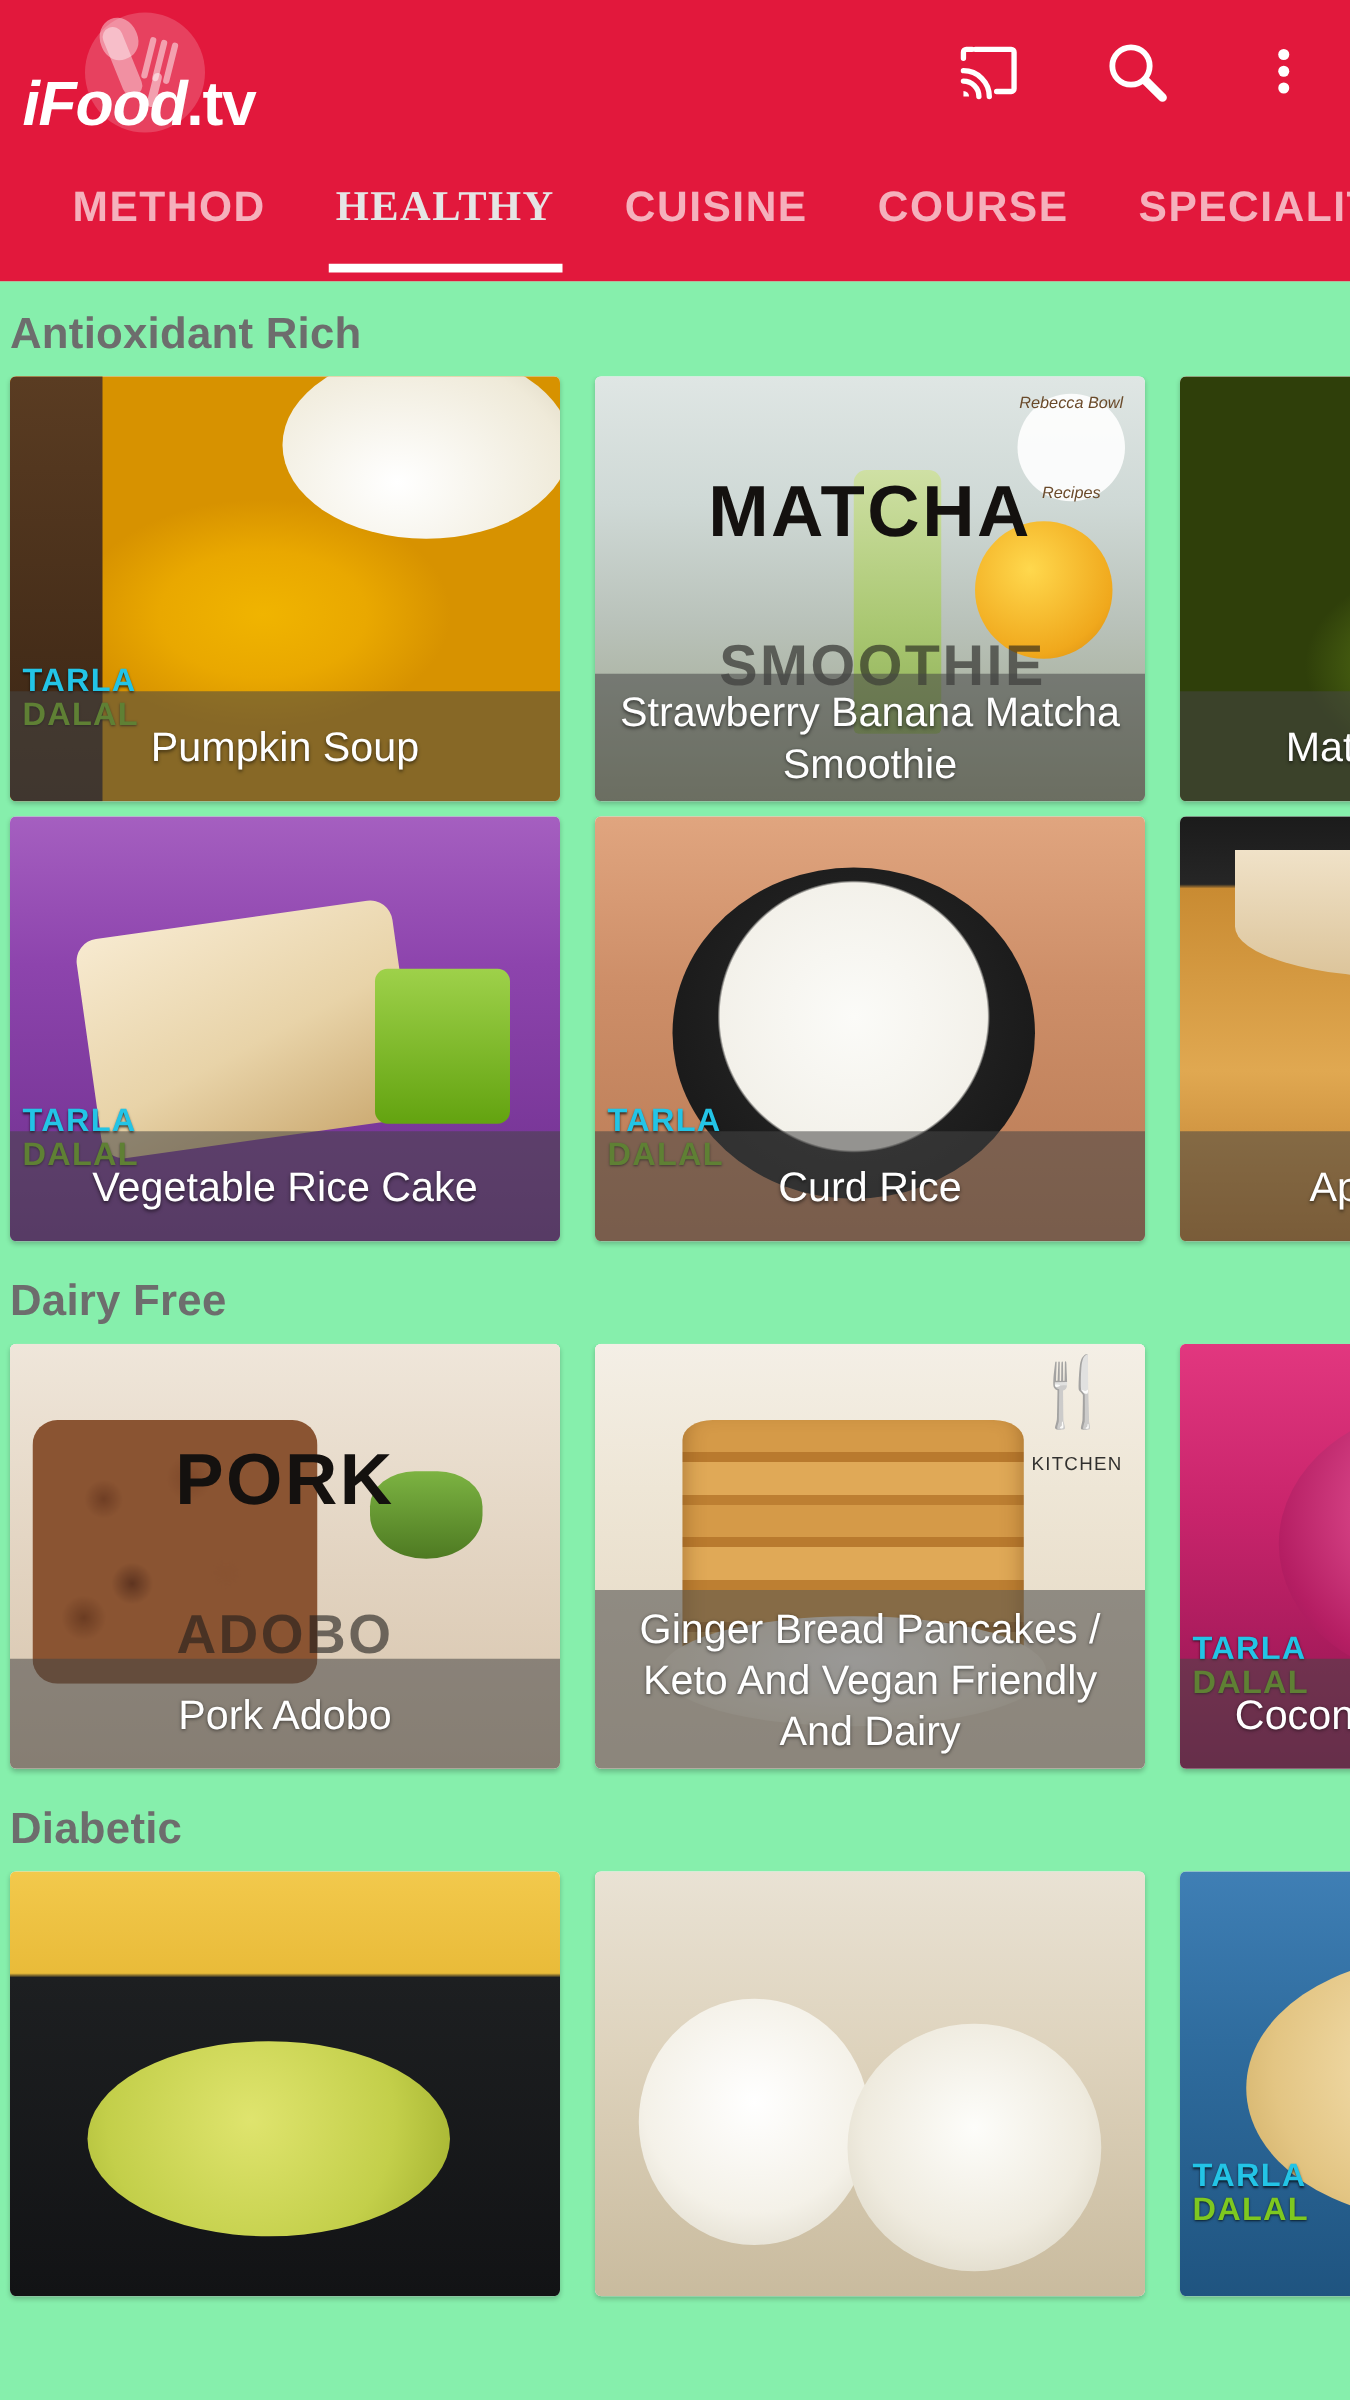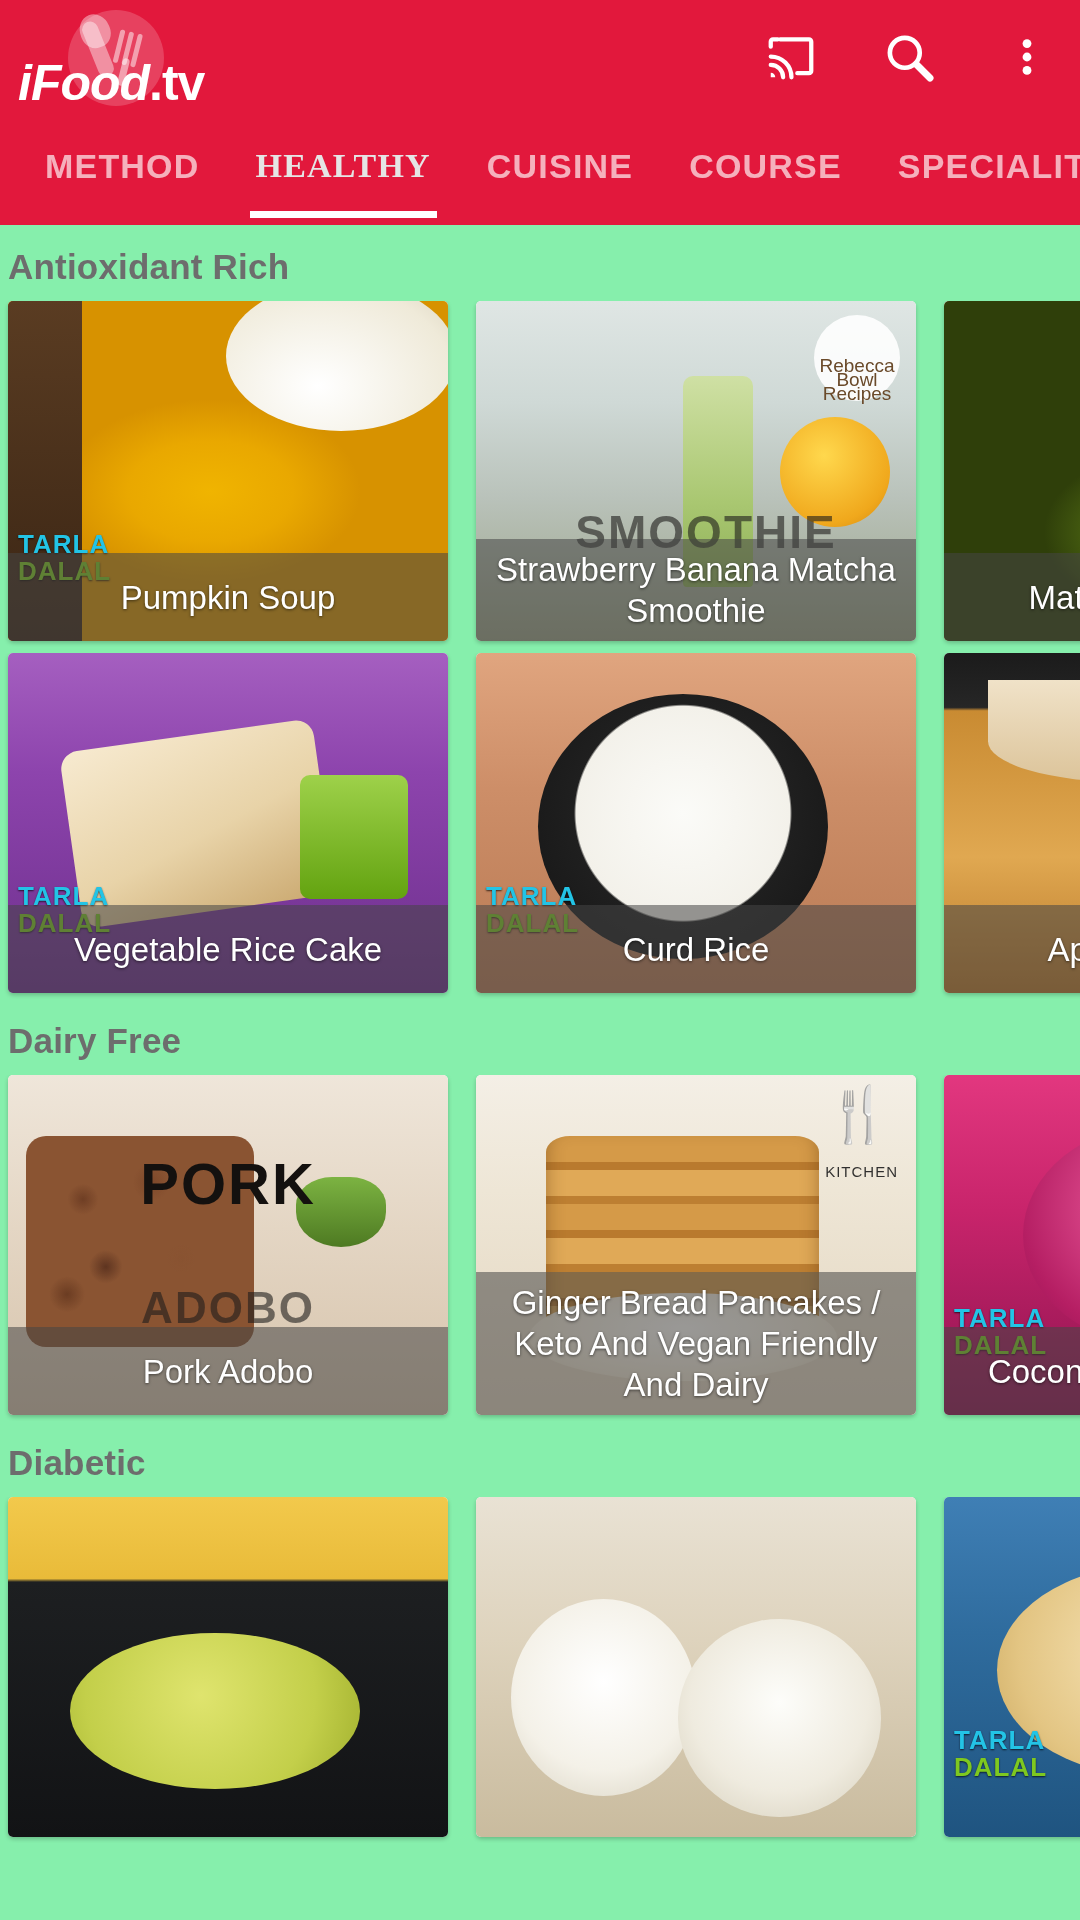--- a/index.html
+++ b/index.html
@@ -68,21 +68,21 @@
     display:flex; align-items:center; gap:56px;
   }
   .act{ width:62px; height:62px; display:flex; align-items:center; justify-content:center; }
   .act svg{ display:block; }
 
   
   .tabs{
     position:absolute; left:0; bottom:0;
     width:1080px; height:110px;
     display:flex; align-items:center;
-    padding-left:17px;
+    padding-left:30px;
   }
   .tab{
     flex:0 0 auto;
     color:rgba(255,255,255,0.66);
     font-size:34px; font-weight:bold;
     letter-spacing:1.2px;
     padding:0 28px;
     height:108px; line-height:100px;
     position:relative;
     white-space:nowrap;
@@ -150,23 +150,23 @@
     letter-spacing:1px;
     text-shadow:0 1px 2px rgba(0,0,0,.7);
   }
   .wm-tarla .a{ color:#23c4e6; display:block; }
   .wm-tarla .b{ color:#7ec820; display:block; }
   .wm-circle{
     position:absolute; right:16px; top:14px;
     width:86px; height:86px; border-radius:50%;
     background:rgba(255,255,255,0.88);
     display:flex; flex-direction:column;
-    align-items:center; justify-content:flex-end;
-    font-size:19px; color:#6a4a2a; line-height:14px;
-    text-align:center;
+    align-items:center; justify-content:space-between;
+    font-size:13px; color:#6a4a2a; line-height:14px;
+    font-style:italic; text-align:center;
   }
   .wm-word{
     position:absolute; left:0; right:0;
     text-align:center;
     font-weight:bold;
     color:#14110f;
     letter-spacing:2px;
   }
   .wm-knife{
     position:absolute; right:18px; top:10px;
@@ -378,20 +378,21 @@
         <div class="card">
           <div class="thumb ph-pumpkin"></div>
           <div class="wm-tarla">
             <span class="a">TARLA</span>
             <span class="b">DALAL</span>
           </div>
           <div class="caption">Pumpkin Soup</div>
         </div>
         <div class="card">
           <div class="thumb ph-matcha"></div>
+          <div class="wm-word" style="top: 22%; font-size: 58px;">MATCHA</div>
           <div class="wm-word" style="bottom: 24%; font-size: 46px; color: rgba(30, 28, 26, 0.6); padding-left: 20px;">SMOOTHIE</div>
           <div class="wm-circle">
             <span>Rebecca Bowl</span>
             <span>Recipes</span>
           </div>
           <div class="caption two-line">Strawberry Banana Matcha Smoothie</div>
         </div>
         <div class="card">
           <div class="thumb ph-matchapowder"></div>
           <div class="caption">Matcha Green Tea</div>

